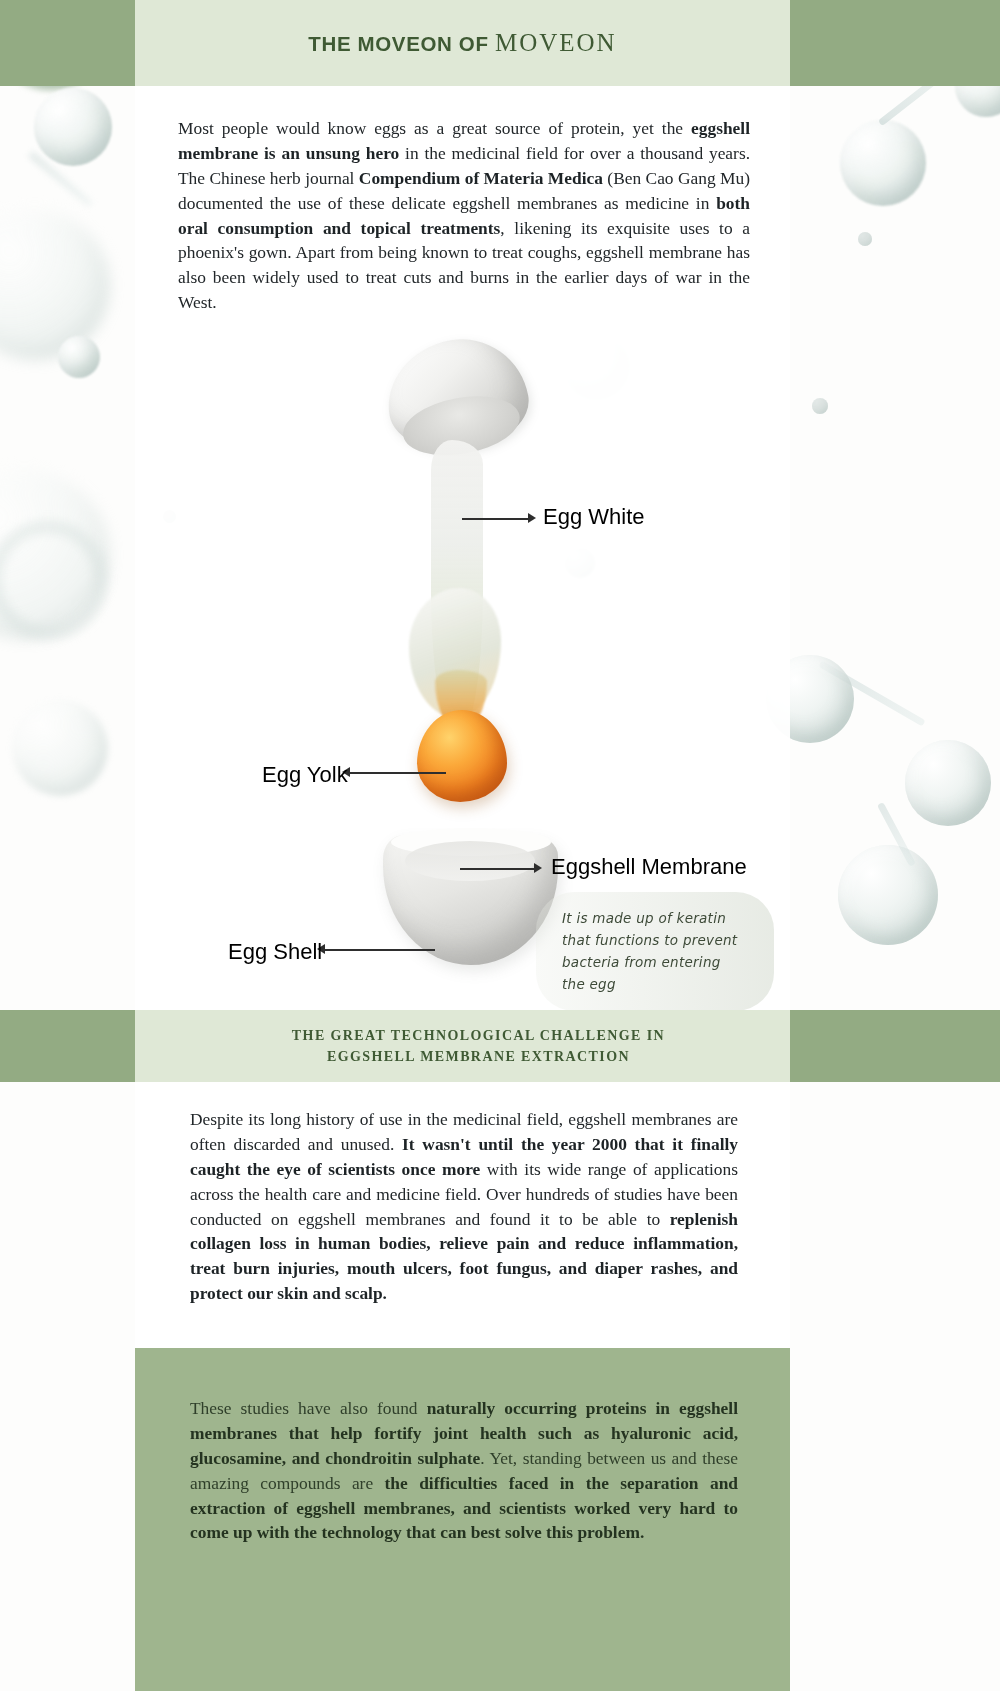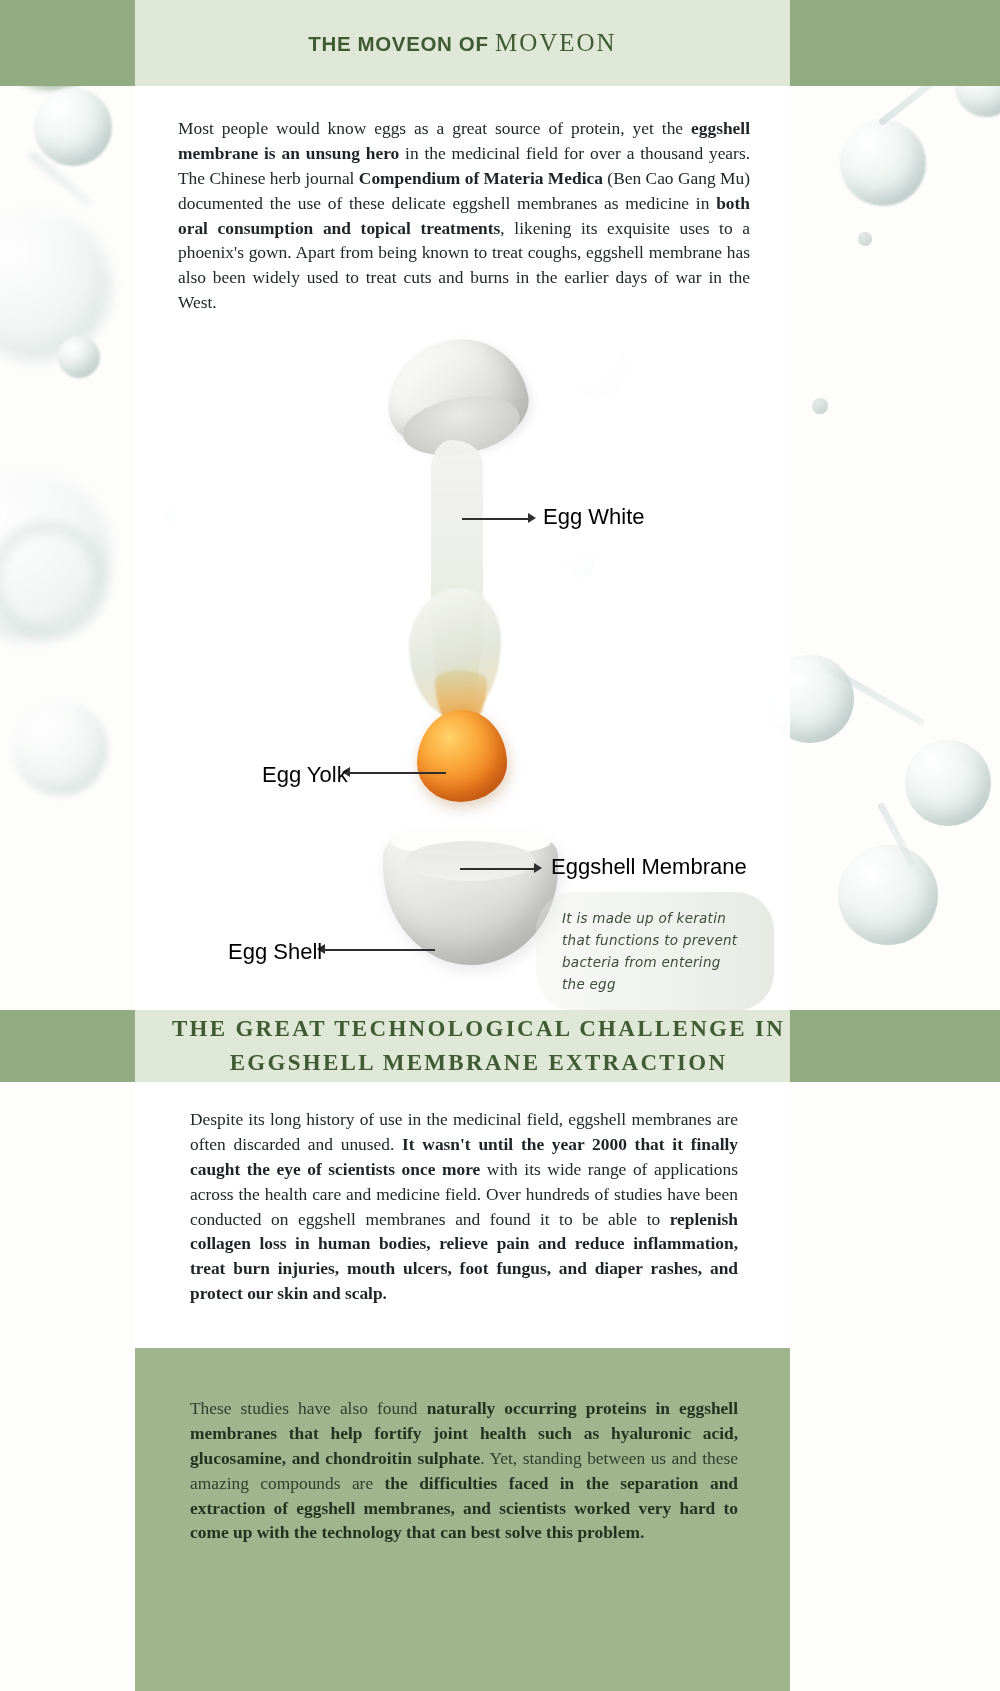--- a/index.html
+++ b/index.html
@@ -206,21 +206,21 @@
 
   
   #band-2 { top: 1010px; height: 72px; }
   #band-2-title {
     position: absolute;
     left: 135px; width: 655px; top: 1010px; height: 72px;
     display: flex; flex-direction: column; align-items: center; justify-content: center;
     color: #3f5a34;
     text-align: center;
     font-family: "Liberation Serif", serif;
-    font-size: 23px;
+    font-size: 14px;
     font-weight: bold;
     letter-spacing: 0.1em;
     line-height: 1.5;
     padding-left: 32px;
   }
 
   #para-2 { left: 190px; top: 1107px; width: 548px; }
 
   
   #band-3 {

